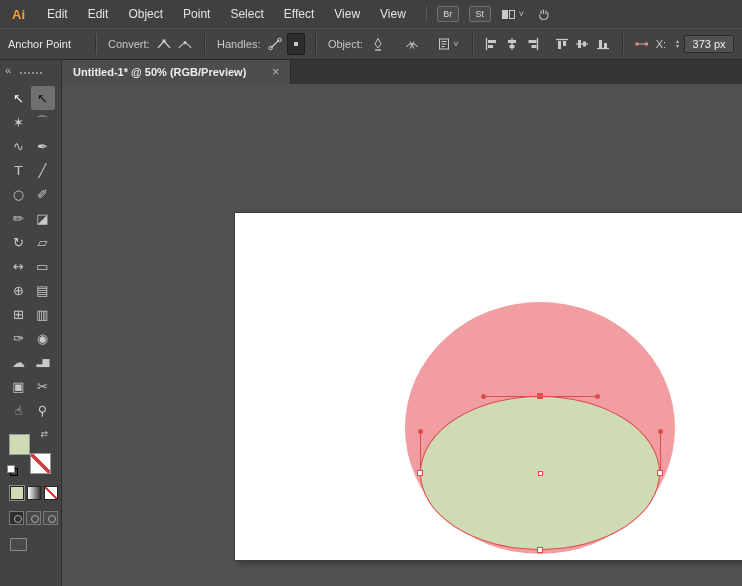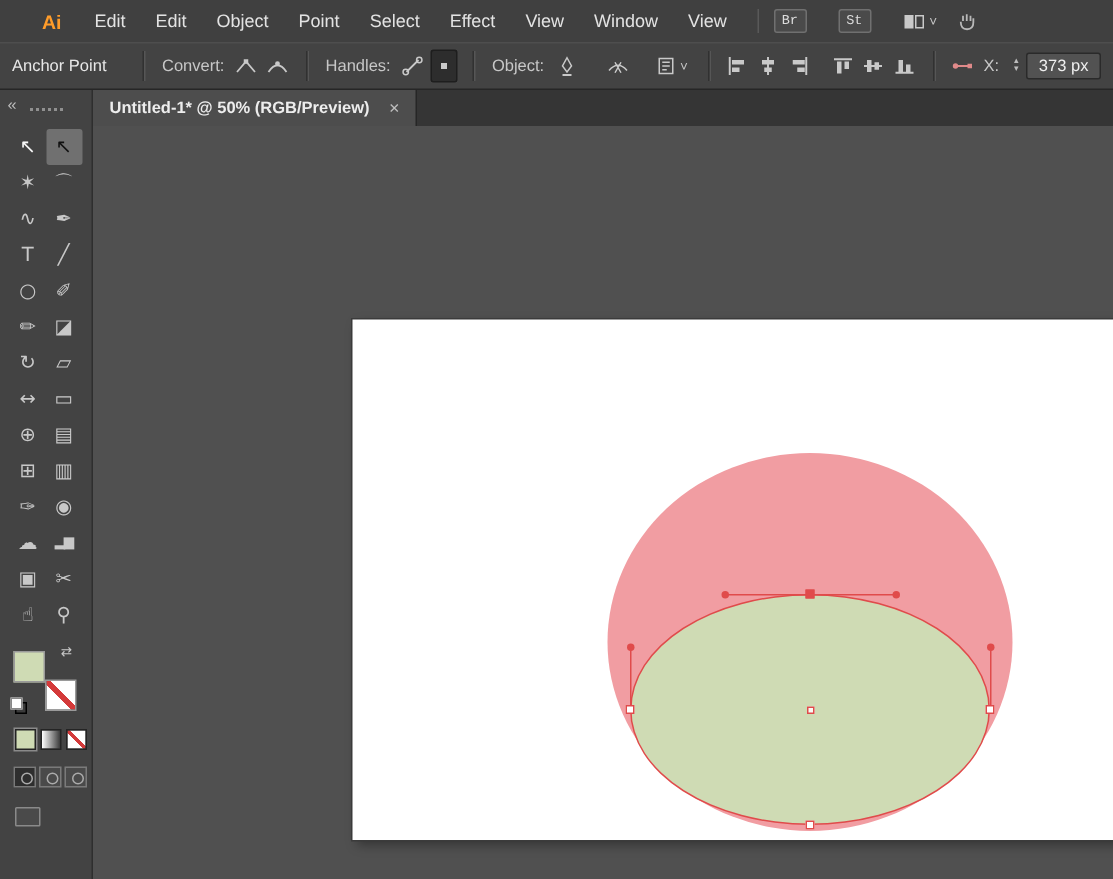--- a/index.html
+++ b/index.html
@@ -1,26 +1,26 @@
 <!DOCTYPE html>
 <html><head>
 <meta charset="utf-8">
 <style>
   * { margin:0; padding:0; box-sizing:border-box; }
   html,body { width:742px; height:586px; overflow:hidden; }
   body { font-family:"Liberation Sans",sans-serif; background:#404040; color:#d6d6d6; }
   .app { width:742px; height:586px; display:flex; flex-direction:column; }
 
   
-  .menubar { height:28px; flex:0 0 28px; display:flex; align-items:center; padding:0 24px; background:#404040; }
+  .menubar { height:28px; flex:0 0 28px; display:flex; align-items:center; padding:0 8px; background:#404040; }
   .logo { color:#ff9c2a; font-weight:bold; font-size:13px; margin:0 12px 0 4px; }
   .menu-item { font-size:12px; color:#e3e3e3; padding:0 10px; line-height:28px; cursor:default; }
   .mb-sep { width:1px; height:16px; background:#595959; margin:0 10px; }
   .mb-btn { background:#4a4a4a; border:1px solid #707070; color:#ddd; font-size:9px; width:22px; height:16px;
-            border-radius:2px; margin-right:21px; display:inline-flex; align-items:center; justify-content:center;font-family:Liberation Mono, monospace; }
+            border-radius:2px; margin-right:10px; display:inline-flex; align-items:center; justify-content:center; }
   .ws { display:inline-flex; align-items:center; gap:3px; margin-right:12px; }
   .chev { font-size:9px; color:#c5c5c5; }
   .icon-svg { display:block; }
 
   
   .controlbar { height:32px; flex:0 0 32px; background:#434343; border-top:1px solid #4e4e4e; border-bottom:1px solid #262626;
                 display:flex; align-items:center; padding:0 8px; gap:3px; font-size:11px; overflow:hidden; white-space:nowrap; }
   .ctx { color:#e8e8e8; margin-right:14px; }
   .cb-sep { width:1px; height:20px; background:#313131; box-shadow:1px 0 0 #565656; margin:0 7px; flex:0 0 1px; }
   .cb-lbl { color:#cscsc5; color:#c7c7c7; margin:0 3px 0 2px; }
@@ -63,21 +63,21 @@
 
   .modes { display:flex; gap:2px; margin:11px 0 0 9px; }
   .mode { width:15px; height:14px; border:1px solid #7a7a7a; position:relative; background:#4a4a4a; }
   .mode.active { background:#2e2e2e; }
   .mode::after { content:""; position:absolute; left:4px; top:3px; width:6px; height:6px; border:1px solid #ababab; border-radius:50%; }
   .screenmode { width:17px; height:13px; border:1px solid #8a8a8a; border-radius:1px; margin:13px 0 0 10px; background:#4a4a4a; }
 
   
   .doc { flex:1; display:flex; flex-direction:column; min-width:0; }
   .tabbar { height:24px; flex:0 0 24px; background:#353535; display:flex; }
-  .tab { height:24px; background:#4d4d4d; display:flex; align-items:center; padding:0 11px; gap:13px; border-right:1px solid #262626; }
+  .tab { height:24px; background:#4d4d4d; display:flex; align-items:center; padding:0 11px; gap:26px; border-right:1px solid #262626; }
   .tab-title { font-size:11px; font-weight:bold; color:#ededed; }
   .tab-close { font-size:12px; color:#bdbdbd; }
 
   .canvas { flex:1; position:relative; background:#505050; overflow:hidden; }
   .artboard { position:absolute; left:173px; top:129px; width:522px; height:347px; background:#fff;
               box-shadow:0 0 0 1px #3b3b3b, 3px 3px 7px rgba(0,0,0,.35); }
   .pink  { position:absolute; left:343px; top:218px; width:270px; height:252px; border-radius:50%; background:#f19da2; }
   .green { position:absolute; left:358px; top:312px; width:240px; height:154px; border-radius:50%;
            background:#cfdbb4; border:1px solid #e04b4b; }
   .hline { position:absolute; height:1px; background:#e04b4b; }
@@ -94,21 +94,20 @@
 
   <div class="menubar">
     <span class="logo">Ai</span>
     <span class="menu-item">Edit</span>
     <span class="menu-item">Edit</span>
     <span class="menu-item">Object</span>
     <span class="menu-item">Point</span>
     <span class="menu-item">Select</span>
     <span class="menu-item">Effect</span>
     <span class="menu-item">View</span>
-    <span class="menu-item">Window</span>
     <span class="menu-item">View</span>
     <span class="mb-sep"></span>
     <button class="mb-btn">Br</button>
     <button class="mb-btn">St</button>
     <span class="ws">
       <span>
         <svg class="icon-svg" width="15" height="13">
             <rect x="1" y="2" width="6" height="9" fill="#c9c9c9"></rect>
             <rect x="8.5" y="2.5" width="5" height="8" fill="none" stroke="#c9c9c9"></rect>
           </svg>

